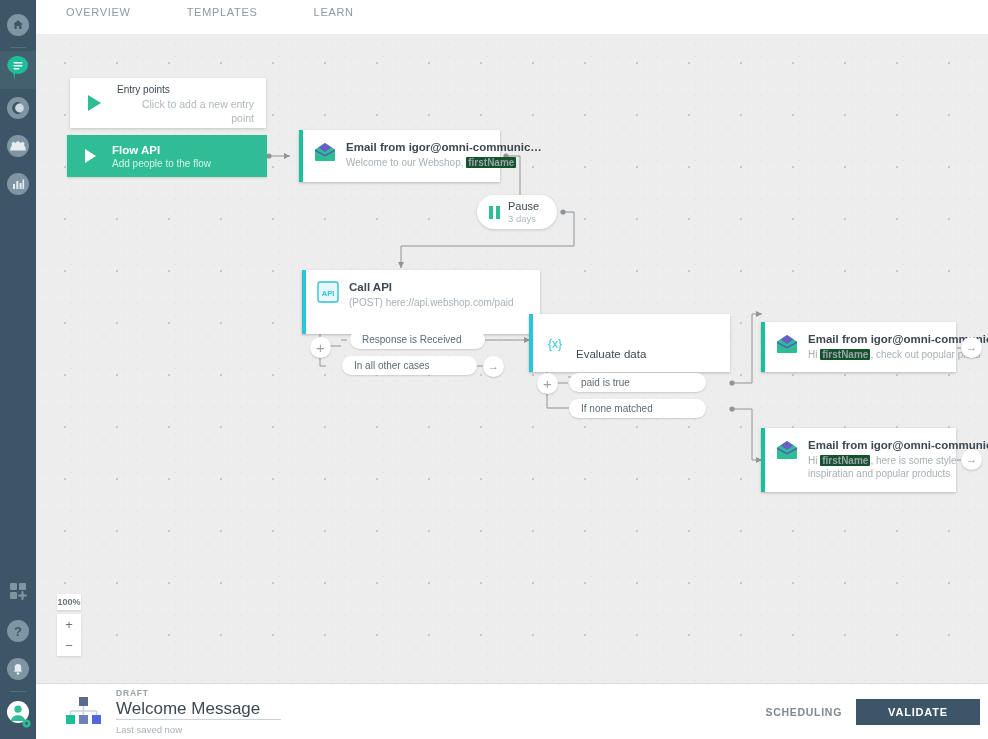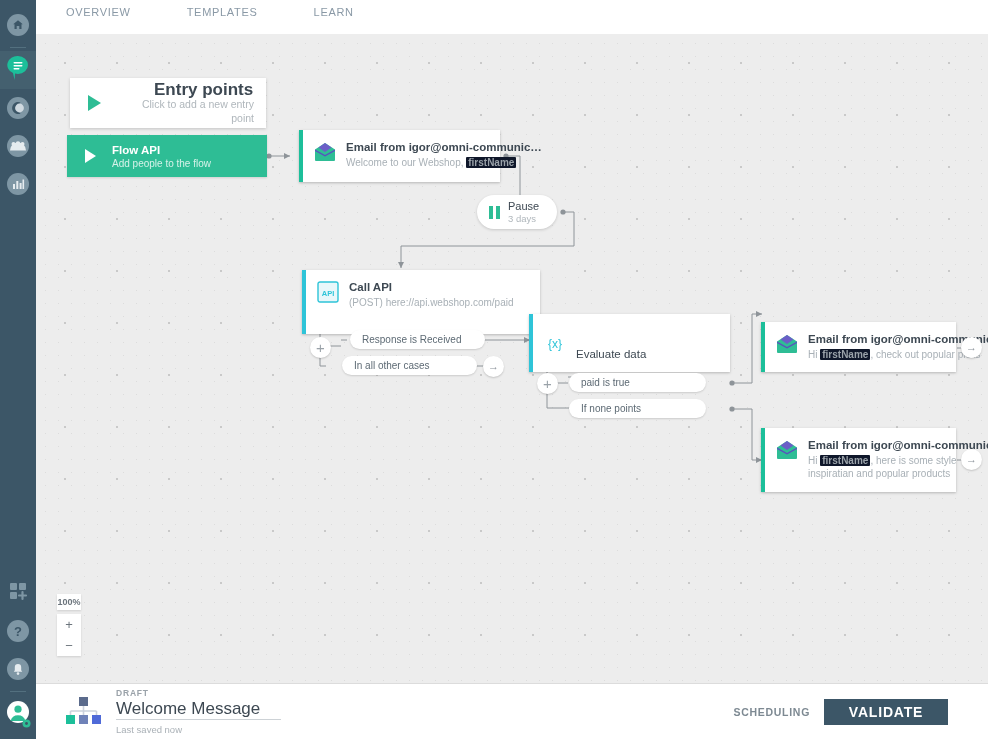--- a/index.html
+++ b/index.html
@@ -65,34 +65,34 @@
     box-shadow: 0 1px 2px rgba(0,0,0,.16), 0 1px 4px rgba(0,0,0,.08);
     display: flex; align-items: stretch;
   }
   .node-stripe { width: 4px; flex: 0 0 4px; background: #1cbf9a; }
   .node-body { flex: 1; display: flex; align-items: flex-start; padding: 9px 10px 9px 9px; }
   .node-ico { flex: 0 0 26px; height: 26px; display:flex; align-items:center; justify-content:center; margin-right: 8px; }
   .node-txt { flex: 1; min-width: 0; padding-top: 1px; }
   .node-title { font-size: 11.5px; color: #3d4852; font-weight: bold; line-height: 14px;
     white-space: nowrap; overflow: hidden; text-overflow: ellipsis; }
   .node-sub { font-size: 10px; color: #a8b0b6; line-height: 13px; margin-top: 2px; }
-  .tok { background: #0f172a; color: #9aa2a9; padding: 0 2px; border-radius: 1px; font-weight: bold; text-align: right; }
+  .tok { background: #14532d; color: #9aa2a9; padding: 0 2px; border-radius: 1px; font-weight: bold; text-align: right; }
 
   
   .entry-card {
     position: absolute; background: #fff; width: 196px; height: 50px;
     box-shadow: 0 1px 3px rgba(0,0,0,.18);
     display: flex; align-items: center; padding: 0 12px;
   }
   .entry-tri {
     width: 0; height: 0; border-left: 13px solid #2ebd95;
     border-top: 8px solid transparent; border-bottom: 8px solid transparent;
     margin-right: 16px; margin-left: 6px;
   }
-  .entry-title { font-size: 17px; font-weight: bold; color: #3d4852; line-height: 15px; margin-left: 37px; }
+  .entry-title { font-size: 10px; font-weight: normal; color: #3d4852; line-height: 15px; }
   .entry-sub { font-size: 10.5px; color: #b0b7bc; line-height: 14px; text-align: right; }
 
   
   .flowapi {
     position: absolute; background: #2ebd95; width: 200px; height: 42px;
     display: flex; align-items: center; padding: 0 12px;
     box-shadow: 0 1px 2px rgba(0,0,0,.12);
   }
   .flowapi .tri {
     width: 0; height: 0; border-left: 11px solid #ffffff;
@@ -154,23 +154,23 @@
   .meta-title {
     font-size: 17px; color: #3d4852; border-bottom: 1px solid #cdd2d6;
     padding-bottom: 0; width: 165px; margin-top: 1px;
   }
   .meta-saved { font-size: 9.5px; color: #aab1b7; margin-top: 4px; }
   .btn-sched {
     margin-left: auto; font-size: 10.5px; letter-spacing: .7px; color: #7d8992;
     font-weight: bold; padding: 0 14px;
   }
   .btn-validate {
-    background: #3c5667; color: #fff; font-size: 14px; letter-spacing: .8px;
+    background: #3c5667; color: #fff; font-size: 11px; letter-spacing: .8px;
     font-weight: bold; width: 124px; height: 26px; border: none;
-    margin-right: 40px; cursor: pointer;
+    margin-right: 8px; cursor: pointer;
     font-family: "Liberation Sans", sans-serif;
   }
 </style>
 </head>
 <body>
 
 <div id="app">
 
   <div class="rail">
     <div class="rail-btn" style="margin-top:6px;">
@@ -390,21 +390,21 @@
           </svg>
         </div>
         <div class="node-txt">
           <div class="node-title" style="font-weight:normal;font-size:11.5px;color:#3d4852;margin-top:20px;">Evaluate data</div>
         </div>
       </div>
     </div>
 
     <div class="plusbtn" style="left:501px; top:339px;">+</div>
     <div class="pill" style="left:533px; top:339px; width:137px;">paid is true</div>
-    <div class="pill" style="left:533px; top:365px; width:137px;">If none points</div>
+    <div class="pill" style="left:533px; top:365px; width:137px;">If none matched</div>
 
     <div class="node" style="left:725px; top:288px; width:195px; height:50px;">
       <div class="node-stripe"></div>
       <div class="node-body">
         <div class="node-ico">
           <svg width="24" height="20" viewBox="0 0 24 20">
             <path d="M2 7.5 12 1l10 6.5V18a1 1 0 0 1-1 1H3a1 1 0 0 1-1-1z" fill="#2ebd95"></path>
             <path d="M5.5 5.5 12 1l6.5 4.5L12 10z" fill="#6b5ec7"></path>
             <path d="M2 7.5 12 13l10-5.5V9l-10 5.5L2 9z" fill="#5a4fbf"></path>
           </svg>

